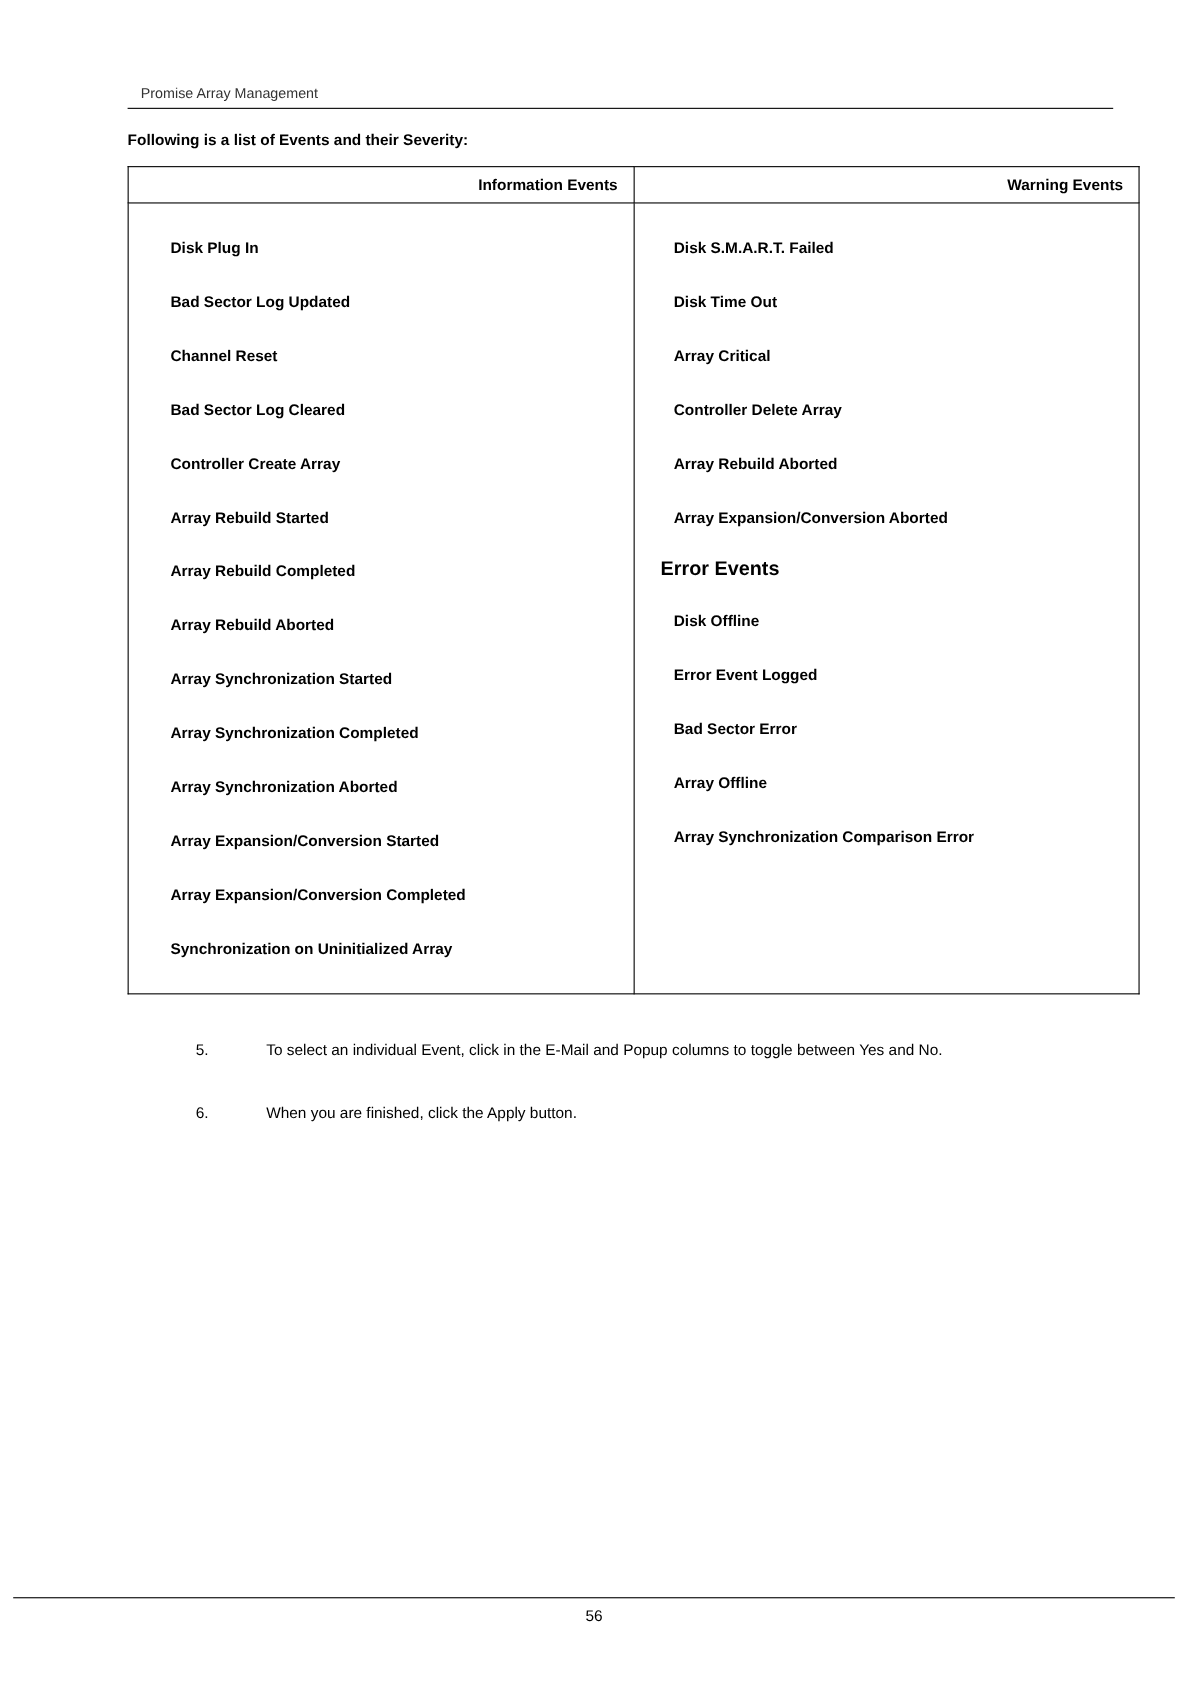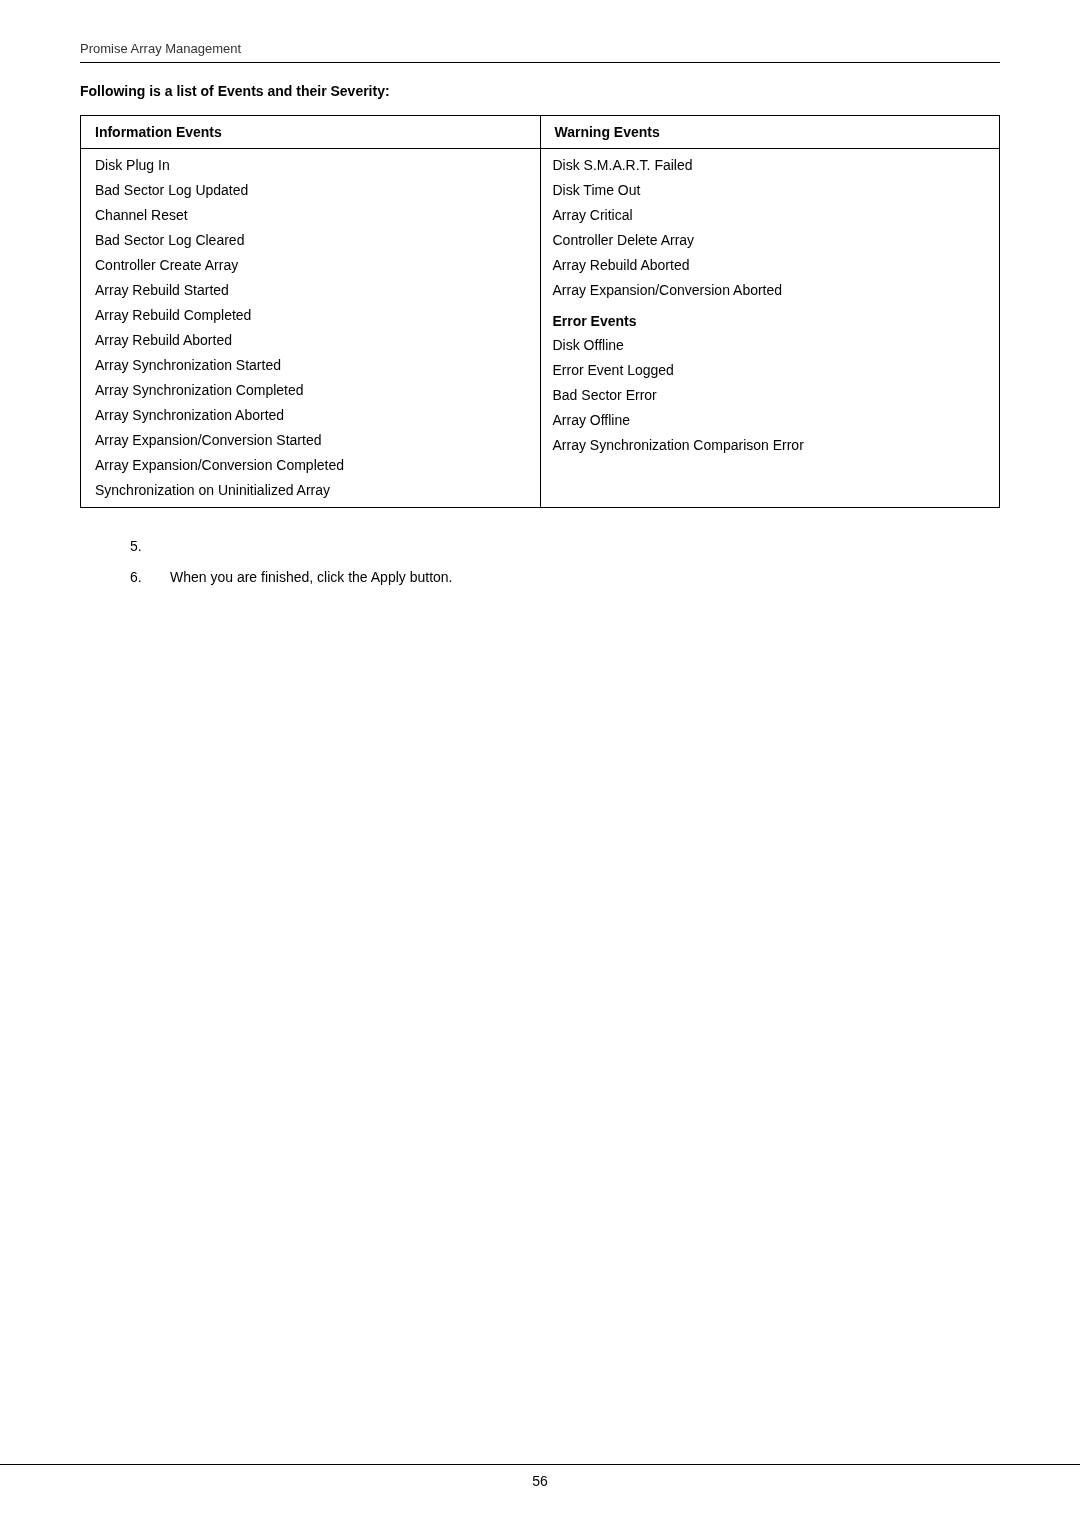--- a/index.html
+++ b/index.html
@@ -1,16 +1,16 @@
 <!DOCTYPE html>
 <html><head>
   <meta charset="utf-8">
   <style>
     * {
-      margin: 0;
+      margin: 12px;
       padding: 0;
       box-sizing: border-box;
     }
 
     body {
       background: #ffffff;
       font-family: Arial, Helvetica, sans-serif;
       font-size: 14px;
       color: #000000;
       width: 1080px;
@@ -39,21 +39,21 @@
       width: 100%;
       border-collapse: collapse;
       margin-bottom: 28px;
     }
 
     .events-table th {
       border: 1px solid #000;
       padding: 8px 14px;
       font-weight: bold;
       font-size: 14px;
-      text-align: left;
+      text-align: right;
       background: #fff;
     }
 
     .events-table td {
       border: 1px solid #000;
       padding: 4px 14px;
       font-size: 14px;
       vertical-align: top;
     }
 
@@ -67,25 +67,26 @@
     }
 
     .cell-content {
       display: flex;
       flex-direction: column;
     }
 
     .cell-item {
       padding: 2px 0;
       line-height: 1.5;
+      font-weight: bold;
     }
 
     .sub-header {
       font-weight: bold;
-      font-size: 14px;
+      font-size: 18px;
       margin-top: 10px;
       margin-bottom: 4px;
     }
 
     .numbered-list {
       margin-left: 30px;
       margin-top: 10px;
     }
 
     .numbered-list li {
@@ -163,20 +164,21 @@
             <div class="cell-item">Array Synchronization Comparison Error</div>
           </div>
       </td>
     </tr>
   </tbody>
 </table>
 
 <ol class="numbered-list" id="steps-container" style="list-style: none; padding-left: 0;">
 <li style="margin-bottom: 10px; font-size: 14px; line-height: 1.5; display: flex; gap: 16px; padding-left: 20px;">
       <span style="min-width: 24px; font-size: 14px;">5.</span>
+      <span>To select an individual Event, click in the E-Mail and Popup columns to toggle between Yes and No.</span>
     </li>
     <li style="margin-bottom: 10px; font-size: 14px; line-height: 1.5; display: flex; gap: 16px; padding-left: 20px;">
       <span style="min-width: 24px; font-size: 14px;">6.</span>
       <span>When you are finished, click the Apply button.</span>
     </li>
   </ol>
 
 <div class="page-footer">
   <span class="page-number">56</span>
 </div>

